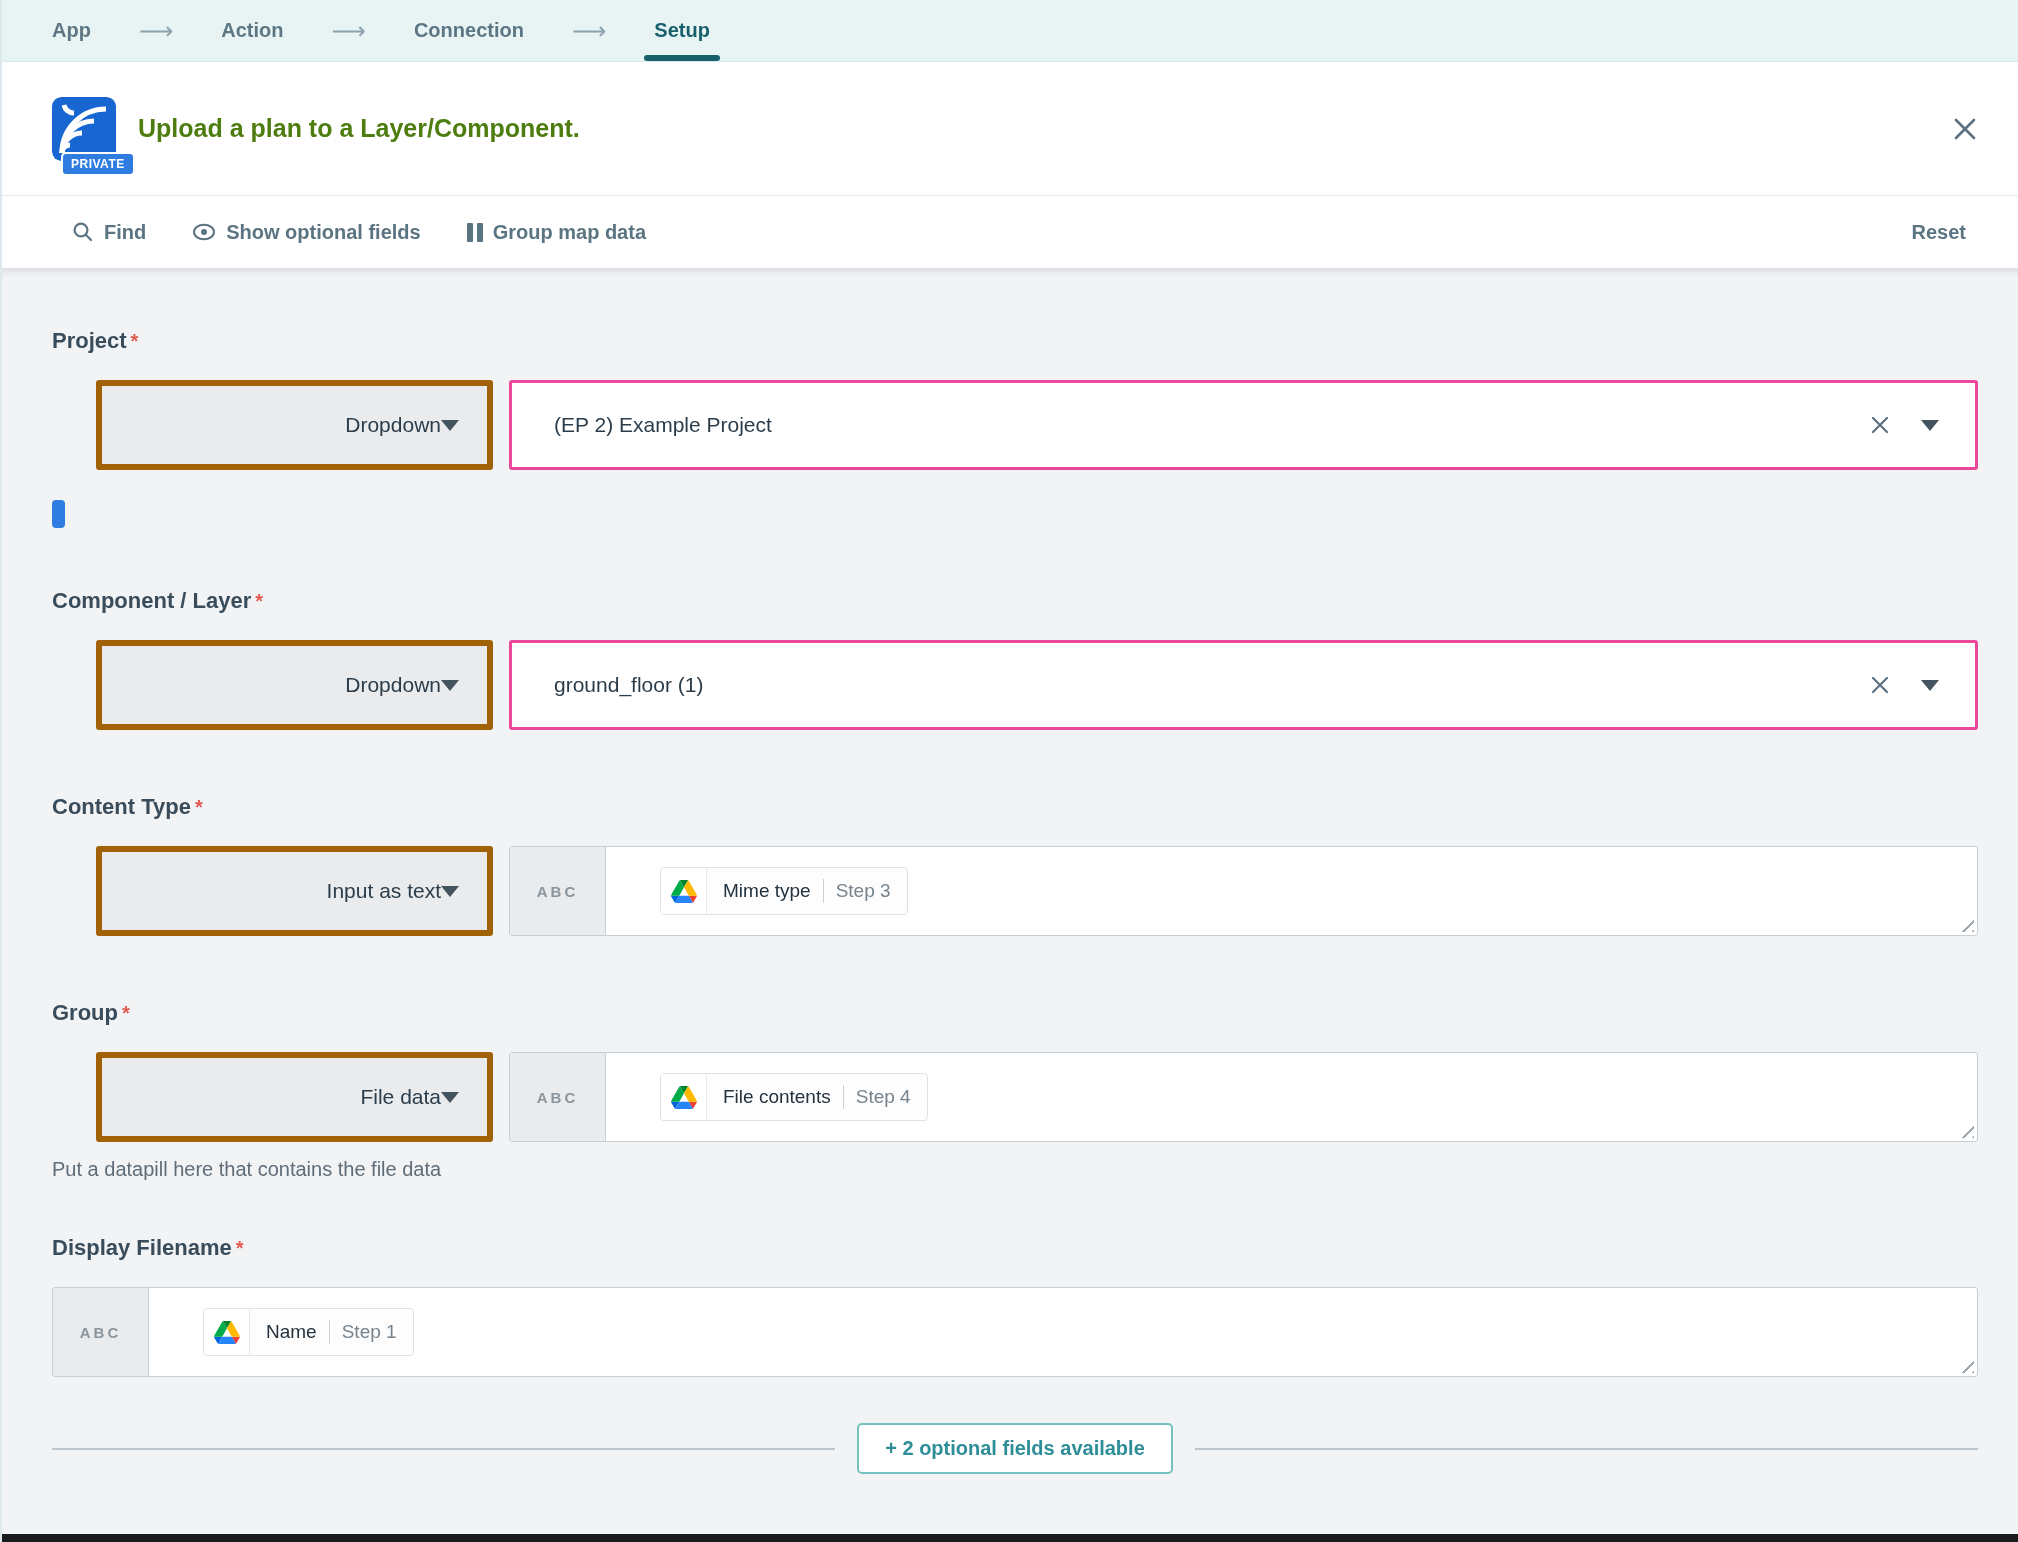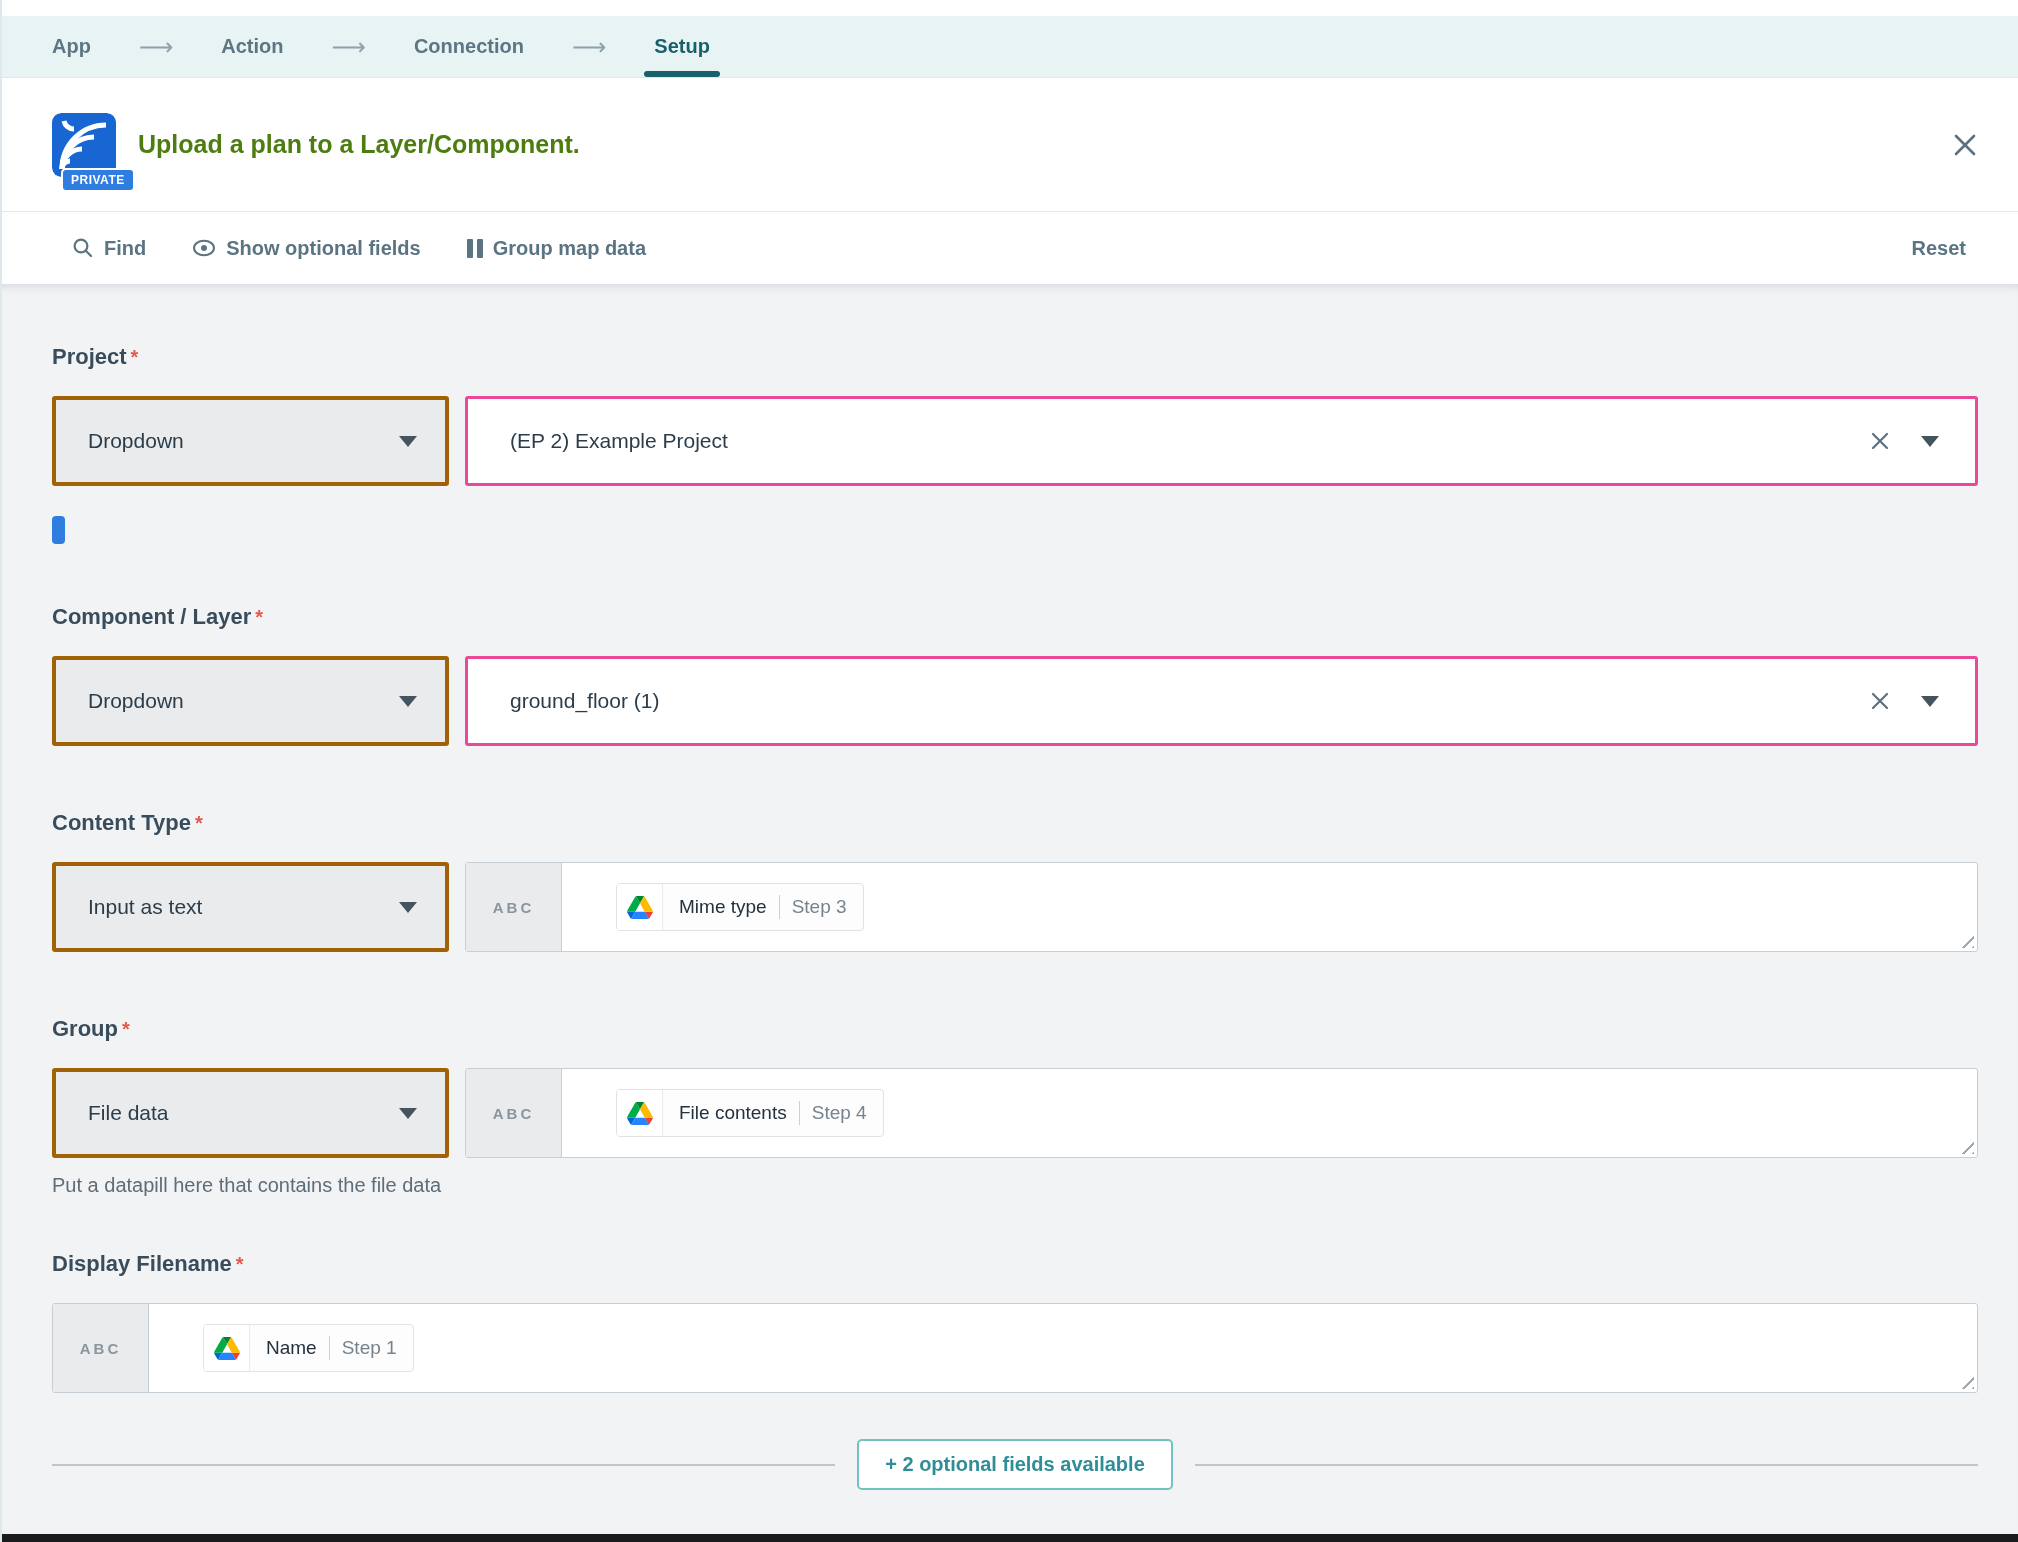--- a/index.html
+++ b/index.html
@@ -13,21 +13,21 @@
     overflow: hidden;
   }
 
   
   .stepper {
     height: 62px; flex: 0 0 62px;
     background: #e8f4f4;
     border-bottom: 1px solid #d9ecec;
     display: flex; align-items: center;
     padding-left: 50px; gap: 48px;
-    font-size: 20px; font-weight: 700; color: #5d7684; margin-top: 16px;
+    font-size: 20px; font-weight: 700; color: #5d7684;
   }
   .step-item { position: relative; height: 100%; display: flex; align-items: center; cursor: pointer; }
   .step-item.active { color: #19606d; }
   .step-item.active .step-underline {
     position: absolute; left: -10px; right: -10px; bottom: 0; height: 6px;
     background: #19606d; border-radius: 3px;
   }
   .step-arrow { color: #8ea2ad; font-size: 24px; font-weight: 400; }
 
   
@@ -73,24 +73,24 @@
   .field-label {
     font-size: 22px; font-weight: 700; color: #394c5b;
     margin-bottom: 26px;
   }
   .req { color: #e25950; margin-left: 4px; font-size: 20px; }
   .field-row { display: flex; align-items: stretch; }
 
   .mode-select {
     width: 397px; flex: 0 0 397px; height: 90px;
     background: #e9ebec;
-    border: 4px solid #a16207; border-radius: 3px;
-    display: flex; align-items: center; justify-content: space-between;
+    border: 6px solid #a16207; border-radius: 3px;
+    display: flex; align-items: center; justify-content: flex-end;
     padding: 0 28px 0 32px;
-    font-size: 21px; color: #2b3d4b; cursor: pointer;
+    font-size: 21px; color: #2b3d4b; cursor: pointer; margin-left: 44px;
   }
   .caret-down {
     width: 0; height: 0;
     border-left: 9px solid transparent; border-right: 9px solid transparent;
     border-top: 11px solid #44545f;
   }
   .value-box {
     flex: 1 1 auto; height: 90px; margin-left: 16px;
     background: #fff; border: 3px solid #ec4899; border-radius: 3px;
     display: flex; align-items: center;

